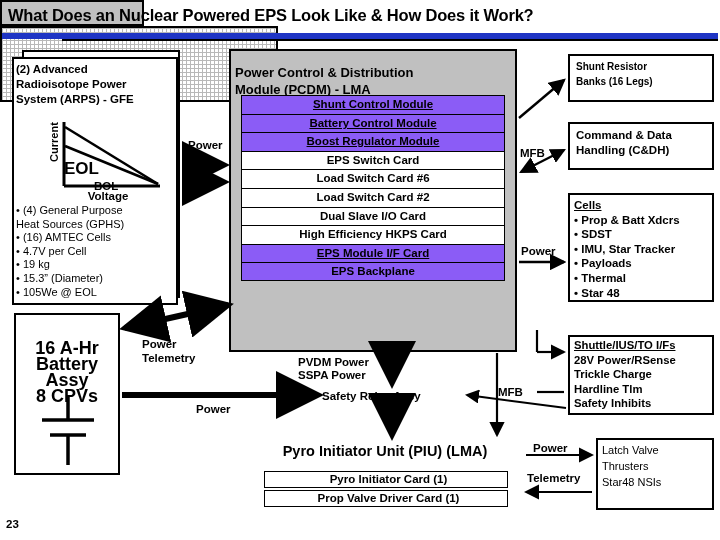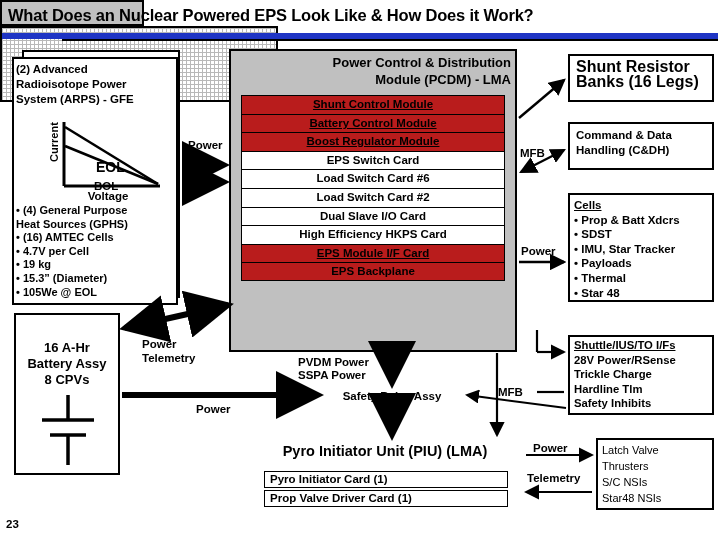--- a/index.html
+++ b/index.html
@@ -34,100 +34,100 @@
 
   
   #arps-back{left:22px;top:50px;width:158px;height:248px;}
   #arps-front{left:12px;top:57px;width:166px;height:248px;}
   #arps-title{
     position:absolute;left:16px;top:62px;width:158px;
     font-size:11.5px;font-weight:bold;line-height:15px;color:#000;
   }
   #arps-bullets{
     position:absolute;left:16px;top:204px;width:160px;
-    font-size:11px;font-weight:bold;line-height:13.6px;color:#000;
+    font-size:11px;font-weight:normal;line-height:13.6px;color:#000;
   }
   #arps-bullets div{white-space:nowrap;}
 
   
   #iv-graph{position:absolute;left:38px;top:118px;width:130px;height:88px;}
   #iv-ylabel{
     position:absolute;left:-14px;top:18px;width:60px;
     font-size:11px;font-weight:bold;color:#000;
     transform:rotate(-90deg);transform-origin:center center;text-align:center;
   }
   #iv-xlabel{
     position:absolute;left:18px;top:72px;width:104px;
     font-size:11.5px;font-weight:bold;text-align:center;color:#000;
   }
   #lbl-bol{position:absolute;left:56px;top:14px;font-size:11.5px;font-weight:bold;color:#000;margin-top:48px;}
-  #lbl-eol{position:absolute;left:26px;top:41px;font-size:14px;font-weight:bold;color:#000;padding-left:32px;}
+  #lbl-eol{position:absolute;left:26px;top:41px;font-size:17px;font-weight:bold;color:#000;}
 
   
   #pcdm{left:229px;top:49px;width:288px;height:303px;}
   #pcdm-title{
-    position:absolute;left:235px;top:54px;width:276px;
-    font-size:13px;font-weight:bold;line-height:17px;text-align:right;color:#000;
+    position:absolute;left:235px;top:64px;width:276px;
+    font-size:13px;font-weight:bold;line-height:17px;text-align:left;color:#000;
   }
   #pcdm-cards{position:absolute;left:241px;top:95px;width:264px;}
   .card{
     box-sizing:border-box;border:1.5px solid #000;border-bottom:none;
     height:18.6px;line-height:16px;text-align:center;
     font-size:11.5px;font-weight:bold;color:#000;background:#fff;
     white-space:nowrap;overflow:hidden;
   }
   .card.last{border-bottom:1.5px solid #000;}
-  .card.grey{background:#b91c1c;}
+  .card.grey{background:#8b5cf6;}
   .card .ul{text-decoration:underline;}
 
   
   #shunt-box{left:568px;top:54px;width:146px;height:48px;}
-  #shunt-txt{position:absolute;left:576px;top:60px;width:138px;font-size:16px;font-weight:bold;line-height:14.5px;color:#000;}
+  #shunt-txt{position:absolute;left:576px;top:60px;width:138px;font-size:10px;font-weight:bold;line-height:14.5px;color:#000;}
 
   #cdh-box{left:568px;top:122px;width:146px;height:48px;}
   #cdh-txt{position:absolute;left:576px;top:128px;width:138px;font-size:11.5px;font-weight:bold;line-height:14.5px;color:#000;}
 
   #loads-box{left:568px;top:193px;width:146px;height:109px;}
   #loads-txt{position:absolute;left:574px;top:198px;width:142px;font-size:11.5px;font-weight:bold;line-height:14.6px;color:#000;}
   #loads-txt .hdr{text-decoration:underline;}
   #loads-txt div{white-space:nowrap;}
 
   #shuttle-box{left:568px;top:335px;width:146px;height:80px;}
   #shuttle-txt{position:absolute;left:574px;top:338px;width:144px;font-size:11.3px;font-weight:bold;line-height:14.6px;color:#000;}
   #shuttle-txt .hdr{text-decoration:underline;}
   #shuttle-txt div{white-space:nowrap;}
 
   #latch-box{left:596px;top:438px;width:118px;height:72px;}
   #latch-txt{position:absolute;left:602px;top:442px;width:114px;font-size:11px;font-weight:normal;line-height:16px;color:#000;}
 
   
   #batt-box{left:14px;top:313px;width:106px;height:162px;}
-  #batt-txt{position:absolute;left:16px;top:340px;width:102px;font-size:13px;font-weight:bold;line-height:16px;text-align:center;color:#000;}
+  #batt-txt{position:absolute;left:16px;top:340px;width:102px;font-size:18px;font-weight:bold;line-height:16px;text-align:center;color:#000;}
   #batt-sym{position:absolute;left:40px;top:395px;width:56px;height:72px;}
 
   
   #relay-box{left:322px;top:386px;width:140px;height:22px;background:#c0c0c0;border:2px solid #000;}
-  #relay-txt{position:absolute;left:322px;top:390px;width:140px;font-size:11.5px;font-weight:bold;text-align:center;color:#000;}
+  #relay-txt{position:absolute;left:322px;top:390px;width:140px;font-size:11.5px;font-weight:bold;color:#000;}
 
   
   #piu-box{
     left:246px;top:438px;width:278px;height:76px;
     border:2px solid #000;box-sizing:border-box;
     background-color:#ffffff;
     background-image:
       linear-gradient(to right,#b8b8b8 1px,transparent 1px),
       linear-gradient(to bottom,#b8b8b8 1px,transparent 1px);
     background-size:4px 4px;
   }
   #piu-title{position:absolute;left:250px;top:443px;width:270px;font-size:14.5px;font-weight:bold;text-align:center;color:#000;}
   #piu-cards{position:absolute;left:264px;top:471px;width:244px;}
   .piucard{
     box-sizing:border-box;border:1.5px solid #000;background:#fff;
     height:17px;line-height:14px;font-size:11.5px;font-weight:bold;color:#000;
-    padding-left:5px;margin-bottom:2px;white-space:nowrap;
+    padding-left:5px;margin-bottom:2px;white-space:nowrap;text-align:center;
   }
 
   
   .conn{position:absolute;font-size:11.5px;font-weight:bold;color:#000;white-space:nowrap;}
   #lbl-power-arps{left:188px;top:139px;}
   #lbl-mfb-top{left:520px;top:147px;}
   #lbl-power-loads{left:521px;top:245px;}
   #lbl-power-tlm{left:142px;top:338px;line-height:13.5px;}
   #lbl-pvdm{left:298px;top:356px;line-height:13px;}
   #lbl-power-batt{left:196px;top:403px;}
@@ -230,21 +230,20 @@
     <div>28V Power/RSense</div>
     <div>Trickle Charge</div>
     <div>Hardline Tlm</div>
     <div>Safety Inhibits</div>
   </div>
 
   <div class="box" id="latch-box"></div>
   <div id="latch-txt">
     <div>Latch Valve</div>
     <div>Thrusters</div>
-    <div>S/C NSIs</div>
     <div>Star48 NSIs</div>
   </div>
 
   <div class="box" id="batt-box"></div>
   <div id="batt-txt">
     <div>16 A-Hr</div>
     <div>Battery Assy</div>
     <div>8 CPVs</div>
   </div>
   <svg id="batt-sym" viewBox="0 0 56 72">

